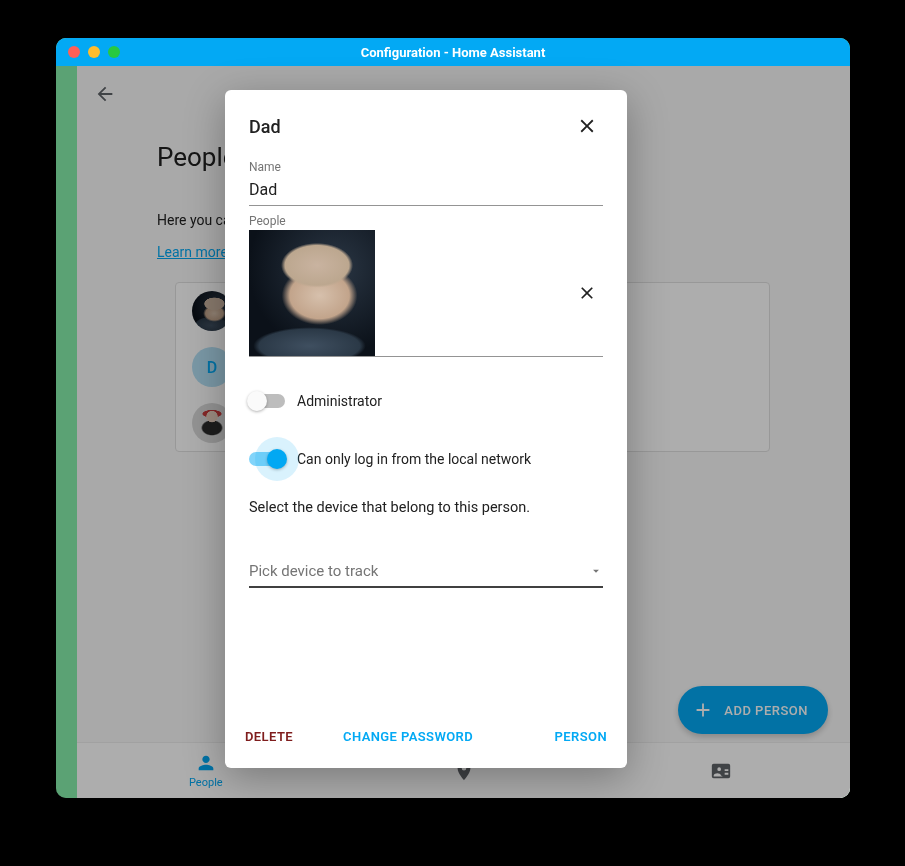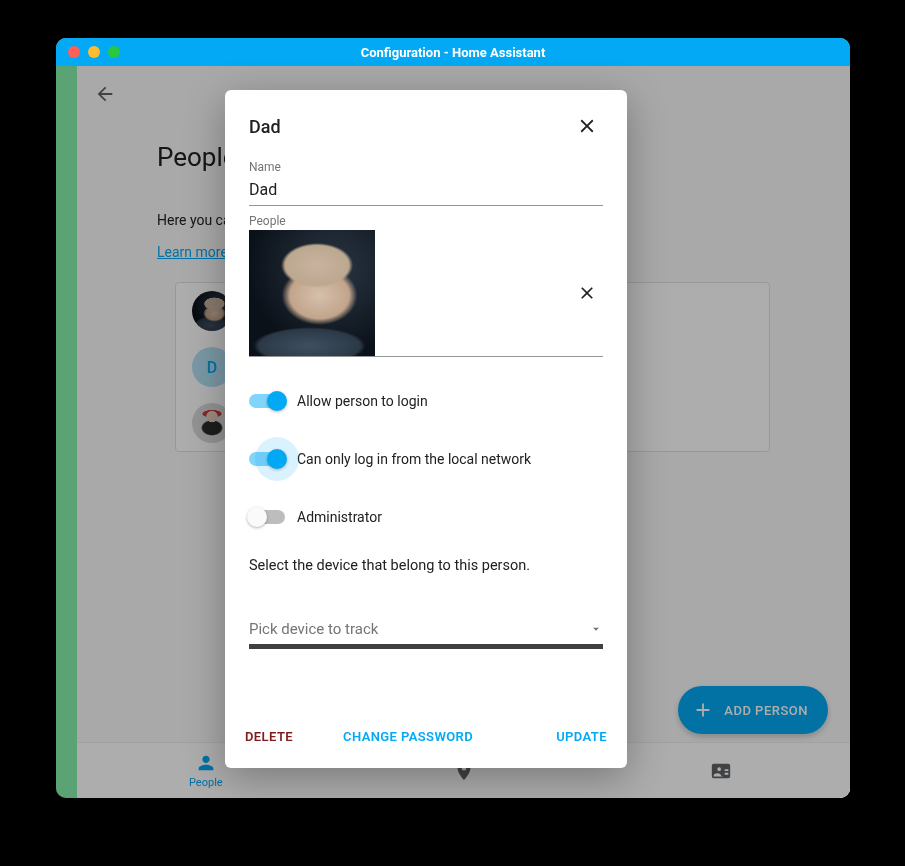--- a/index.html
+++ b/index.html
@@ -67,21 +67,21 @@
 .toggle-row { display: flex; align-items: center; gap: 12px; margin-bottom: 22px; min-height: 36px; }
 .toggle { position: relative; width: 36px; height: 14px; border-radius: 7px; cursor: pointer; flex-shrink: 0; }
 .toggle .knob { position: absolute; top: -3px; width: 20px; height: 20px; border-radius: 50%; box-shadow: 0 1px 3px rgba(0,0,0,0.3); transition: left 0.15s; }
 .toggle.on { background: #81d4fa; }
 .toggle.on .knob { left: 18px; background: #03a9f4; }
 .toggle.off { background: #bdbdbd; }
 .toggle.off .knob { left: -2px; background: #fafafa; }
 .toggle-row.halo .toggle .knob::before { content: ""; position: absolute; left: -12px; top: -12px; width: 44px; height: 44px; border-radius: 50%; background: rgba(3,169,244,0.15); }
 .toggle-label { font-size: 14px; color: #212121; }
 .section-text { font-size: 14.5px; color: #212121; margin: 10px 0 40px 0; }
-.select-row { display: flex; align-items: center; justify-content: space-between; border-bottom: 5px solid #404040; padding: 6px 0; cursor: pointer; margin-top: 30px; }
+.select-row { display: flex; align-items: center; justify-content: space-between; border-bottom: 2px solid #404040; padding: 6px 0; cursor: pointer; margin-top: 30px; }
 .select-placeholder { font-size: 15px; color: #757575; }
 .dialog-footer { display: flex; align-items: center; padding: 14px 16px 18px 16px; gap: 18px; }
 .btn-text { font-size: 13px; font-weight: 600; letter-spacing: 0.4px; cursor: pointer; background: none; border: none; padding: 6px 4px; }
 .btn-delete { color: #7f1d1d; }
 .btn-primary { color: #03a9f4; margin-left: 24px; }
 .spacer { flex: 1; }
 svg { display: block; }
 </style>
 </head>
 <body>
@@ -174,46 +174,40 @@
         <div class="picture-preview"></div>
         <div class="picture-clear">
           <svg width="20" height="20" viewBox="0 0 24 24">
               <path fill="currentColor" d="M19 6.41 17.59 5 12 10.59 6.41 5 5 6.41 10.59 12 5 17.59 6.41 19 12 13.41 17.59 19 19 17.59 13.41 12z"></path>
             </svg>
         </div>
       </div>
     </div>
 
     <div class="toggle-row">
-      <div class="toggle on">
+      <div class="toggle off">
           <div class="knob"></div>
         </div>
-      <div class="toggle-label">Allow person to login</div>
+      <div class="toggle-label">Administrator</div>
     </div>
     <div class="toggle-row halo">
       <div class="toggle on">
           <div class="knob"></div>
         </div>
       <div class="toggle-label">Can only log in from the local network</div>
-    </div>
-    <div class="toggle-row">
-      <div class="toggle off">
-          <div class="knob"></div>
-        </div>
-      <div class="toggle-label">Administrator</div>
     </div>
 
     <div class="section-text">Select the device that belong to this person.</div>
 
     <div class="select-row">
       <span class="select-placeholder">Pick device to track</span>
       <svg width="14" height="14" viewBox="0 0 24 24">
           <path fill="#757575" d="M7 10l5 5 5-5z"></path>
         </svg>
     </div>
   </div>
   <div class="dialog-footer">
     <button class="btn-text btn-delete">DELETE</button>
     <button class="btn-text btn-primary">CHANGE PASSWORD</button>
     <div class="spacer"></div>
-    <button class="btn-text btn-primary">UPDATE</button>
+    <button class="btn-text btn-primary">PERSON</button>
   </div>
 </div>
 
 </body></html>

